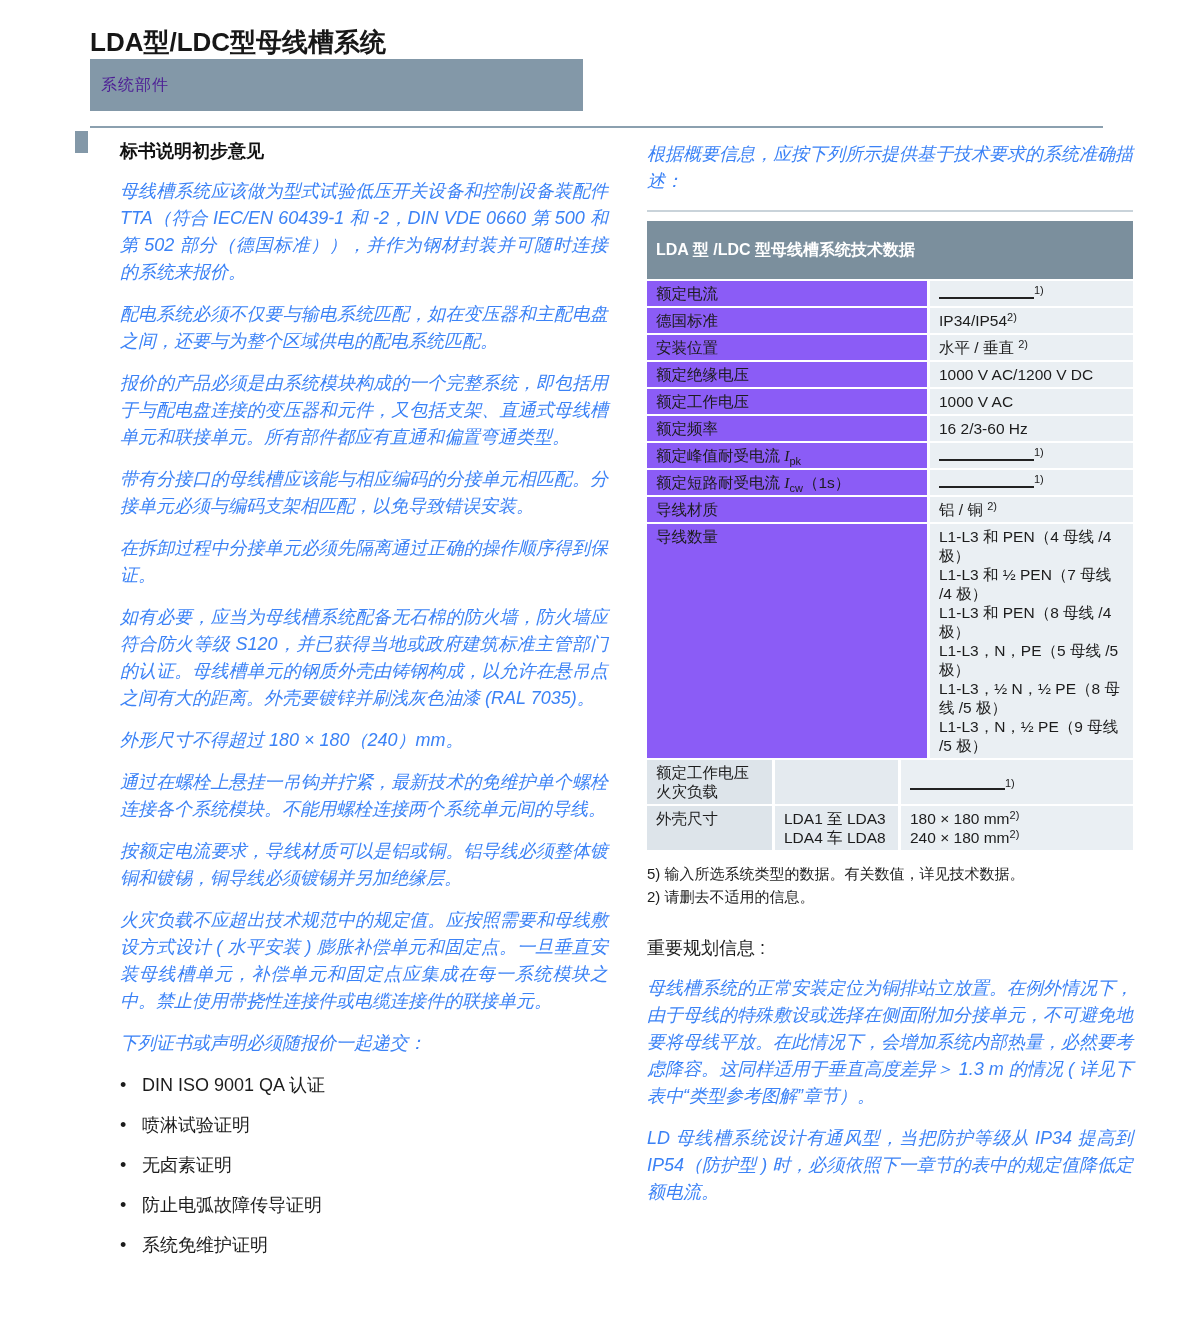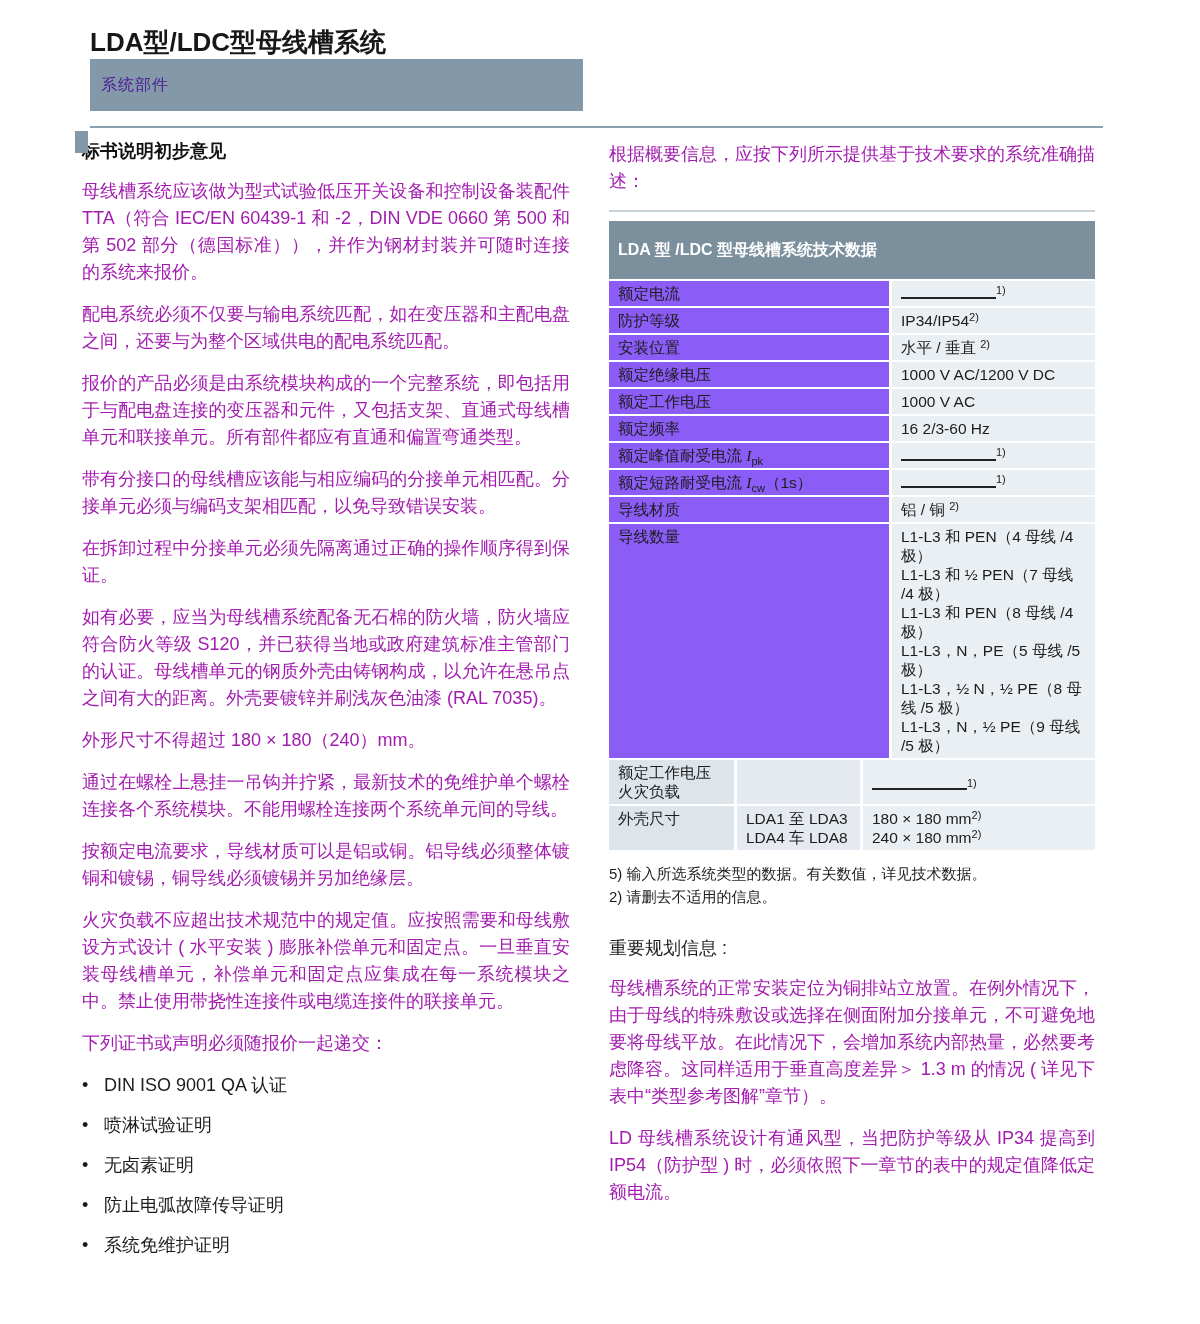--- a/index.html
+++ b/index.html
@@ -11,27 +11,27 @@
     margin:26px 0 0 90px; font-size:26px; line-height:33px; font-weight:bold; color:#171717;
   }
   .band {
     margin-left:90px; width:493px; height:52px; background:#8398a8;
     display:flex; align-items:center;
   }
   .band span { color:#4c1d95; font-size:16px; padding-left:11px; letter-spacing:1px; }
   .rule { margin:15px 0 0 90px; width:1013px; height:2px; background:#8ba0af; }
   .marker { position:absolute; left:75px; top:131px; width:13px; height:22px; background:#8398a8; }
 
-  .columns { margin-left:82px; width:1013px; display:flex; }
+  .columns { margin-left:120px; width:1013px; display:flex; }
   .col-left  { width:488px; margin-right:39px; }
   .col-right { width:486px; }
 
   .subhead { margin-top:10px; font-size:18px; font-weight:600; line-height:27px; color:#111; }
   p.body {
-    margin:13px 0 15px 0; font-size:18px; line-height:27px; text-align:justify; color:#a21caf;
+    margin:13px 0 15px 0; font-size:18px; line-height:27px; text-align:justify; color:#3b82f6;font-style:italic;
   }
   p.body.first { margin-top:13px; }
   .bullet { display:flex; margin:0 0 13px 0; font-size:18px; line-height:27px; }
   .bullet .dot { width:22px; flex:none; }
 
   .intro { margin-top:38px; }
 
   .tbl { margin-top:14px; width:486px; }
   .tbl-toprule { height:2px; background:#c9d3da; margin-bottom:9px; }
   .tbl-header {
@@ -116,21 +116,21 @@
         <div class="tbl-header">LDA 型 /LDC 型母线槽系统技术数据</div>
 
         <div class="trow">
           <div class="cell c-label">额定电流</div>
           <div class="cell c-value">
             <span class="blank"></span><sup>1)</sup>
           </div>
         </div>
 
         <div class="trow">
-          <div class="cell c-label">防护等级</div>
+          <div class="cell c-label">德国标准</div>
           <div class="cell c-value">
             <span>IP34/IP54</span><sup>2)</sup>
           </div>
         </div>
 
         <div class="trow">
           <div class="cell c-label">安装位置</div>
           <div class="cell c-value">
             <span>水平 / 垂直 </span><sup>2)</sup>
           </div>

